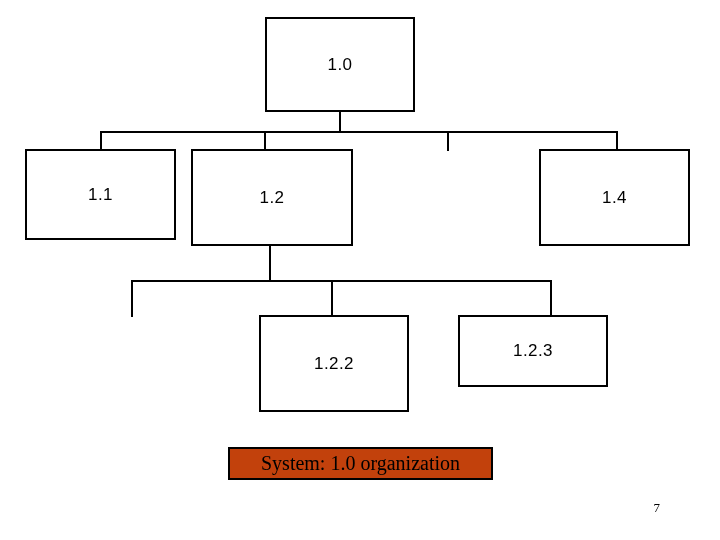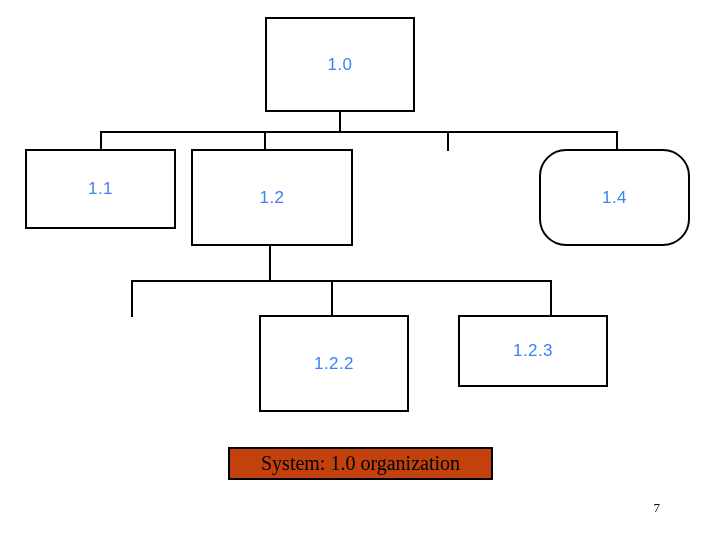--- a/index.html
+++ b/index.html
@@ -18,21 +18,21 @@
   .node {
     position: absolute;
     box-sizing: border-box;
     border: 2px solid #000000;
     background: #ffffff;
     display: flex;
     align-items: center;
     justify-content: center;
     font-family: "Liberation Sans", sans-serif;
     font-size: 17px;
-    color: #3b82f6;
+    color: #000000;
     letter-spacing: 0.4px;
   }
   .edge {
     position: absolute;
     background: #000000;
   }
   .edge-h { height: 2px; }
   .edge-v { width: 2px; }
   .caption {
     position: absolute;
@@ -63,27 +63,27 @@
     <span>1.0</span>
   </div>
 
   <div class="edge edge-v" style="left:339px; top:112px; height:21px;"></div>
   <div class="edge edge-h" style="left:100px; top:131px; width:518px;"></div>
   <div class="edge edge-v" style="left:100px; top:131px; height:20px;"></div>
   <div class="edge edge-v" style="left:264px; top:131px; height:20px;"></div>
   <div class="edge edge-v" style="left:447px; top:131px; height:20px;"></div>
   <div class="edge edge-v" style="left:616px; top:131px; height:20px;"></div>
 
-  <div class="node" style="left:25px; top:149px; width:151px; height:80px;">
+  <div class="node" style="left:25px; top:149px; width:151px; height:91px;">
     <span>1.1</span>
   </div>
   <div class="node" style="left:191px; top:149px; width:162px; height:97px;align-items:center;">
     <span>1.2</span>
   </div>
-  <div class="node" style="left:539px; top:149px; width:151px; height:97px;border-radius:27px;">
+  <div class="node" style="left:539px; top:149px; width:151px; height:97px;">
     <span>1.4</span>
   </div>
 
   <div class="edge edge-v" style="left:269px; top:246px; height:36px;"></div>
   <div class="edge edge-h" style="left:131px; top:280px; width:421px;"></div>
   <div class="edge edge-v" style="left:131px; top:280px; height:37px;"></div>
   <div class="edge edge-v" style="left:331px; top:280px; height:37px;"></div>
   <div class="edge edge-v" style="left:550px; top:280px; height:37px;"></div>
 
   <div class="node" style="left:259px; top:315px; width:150px; height:97px;">

